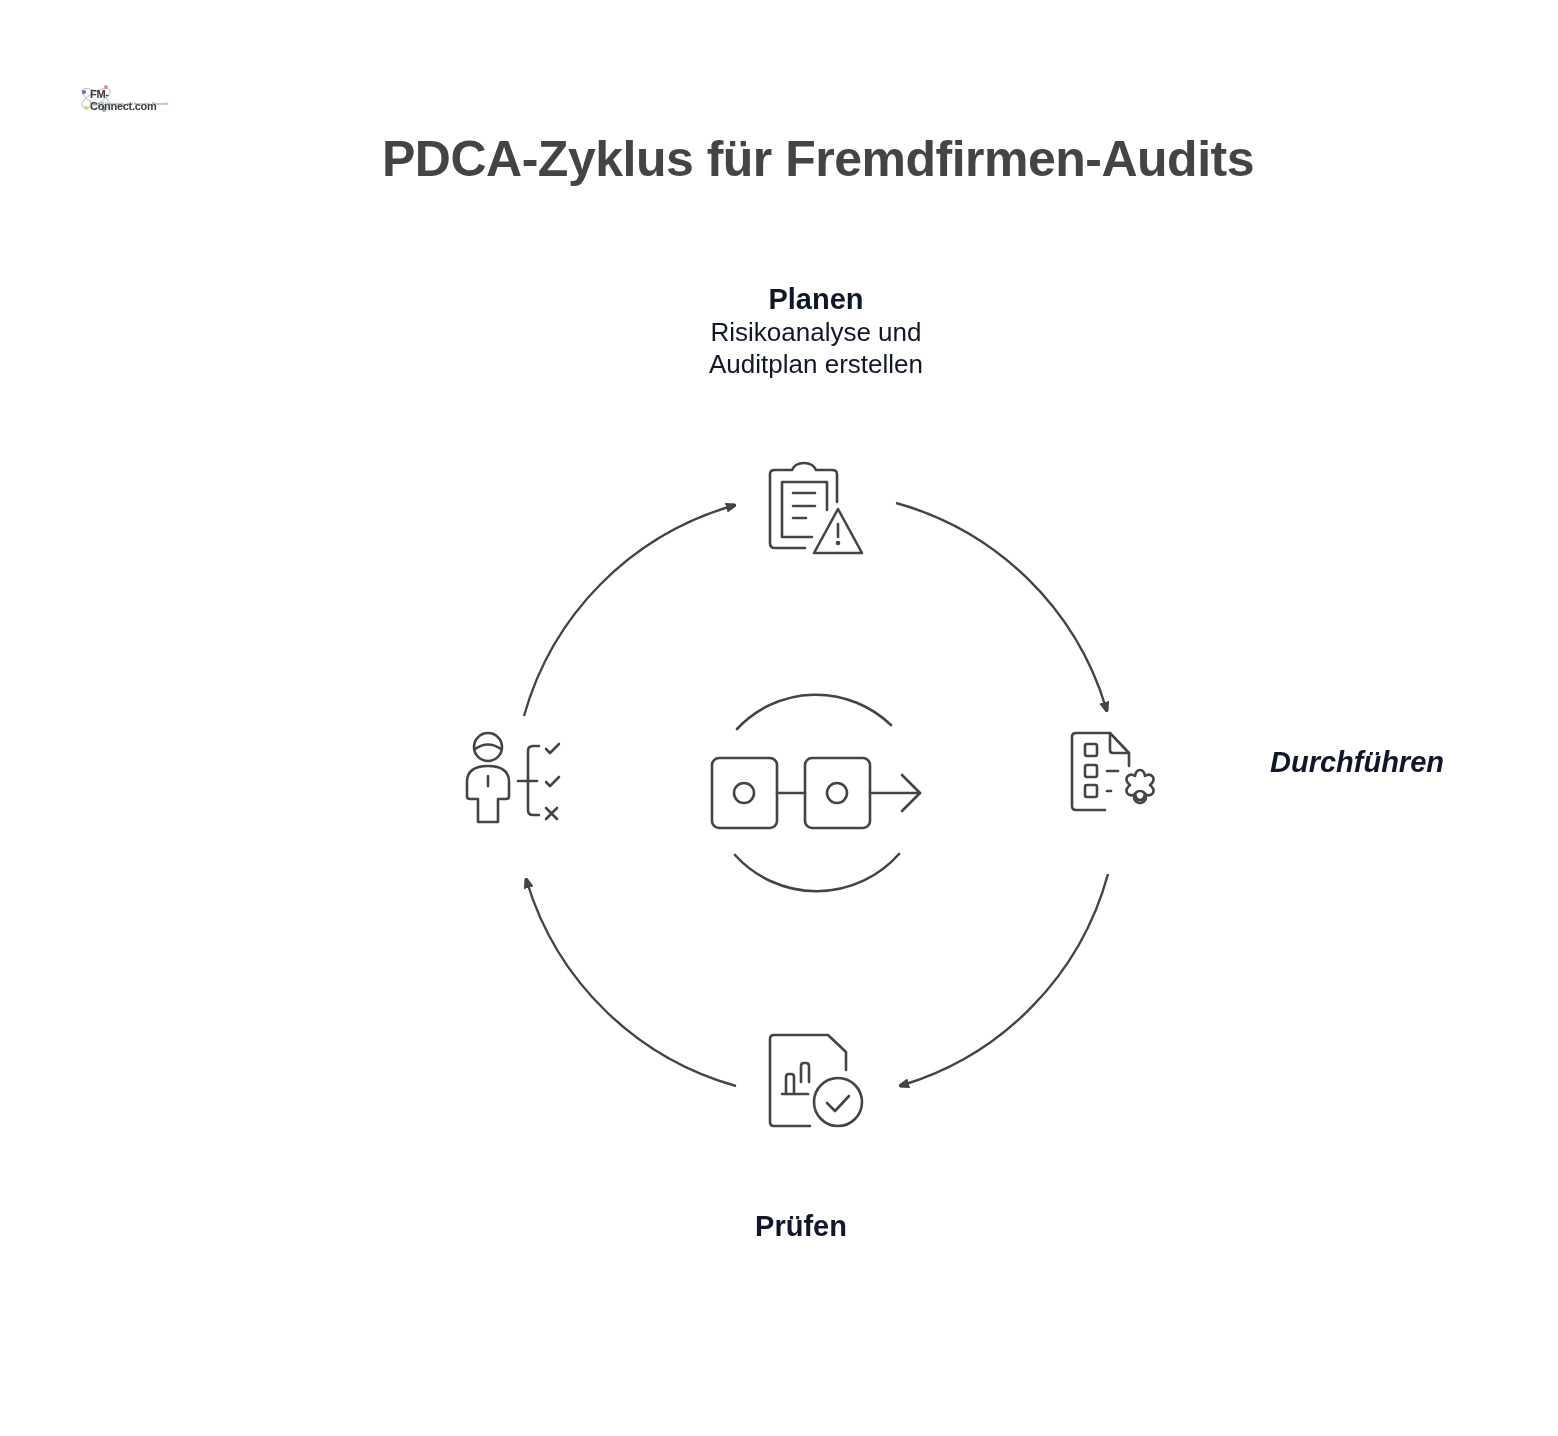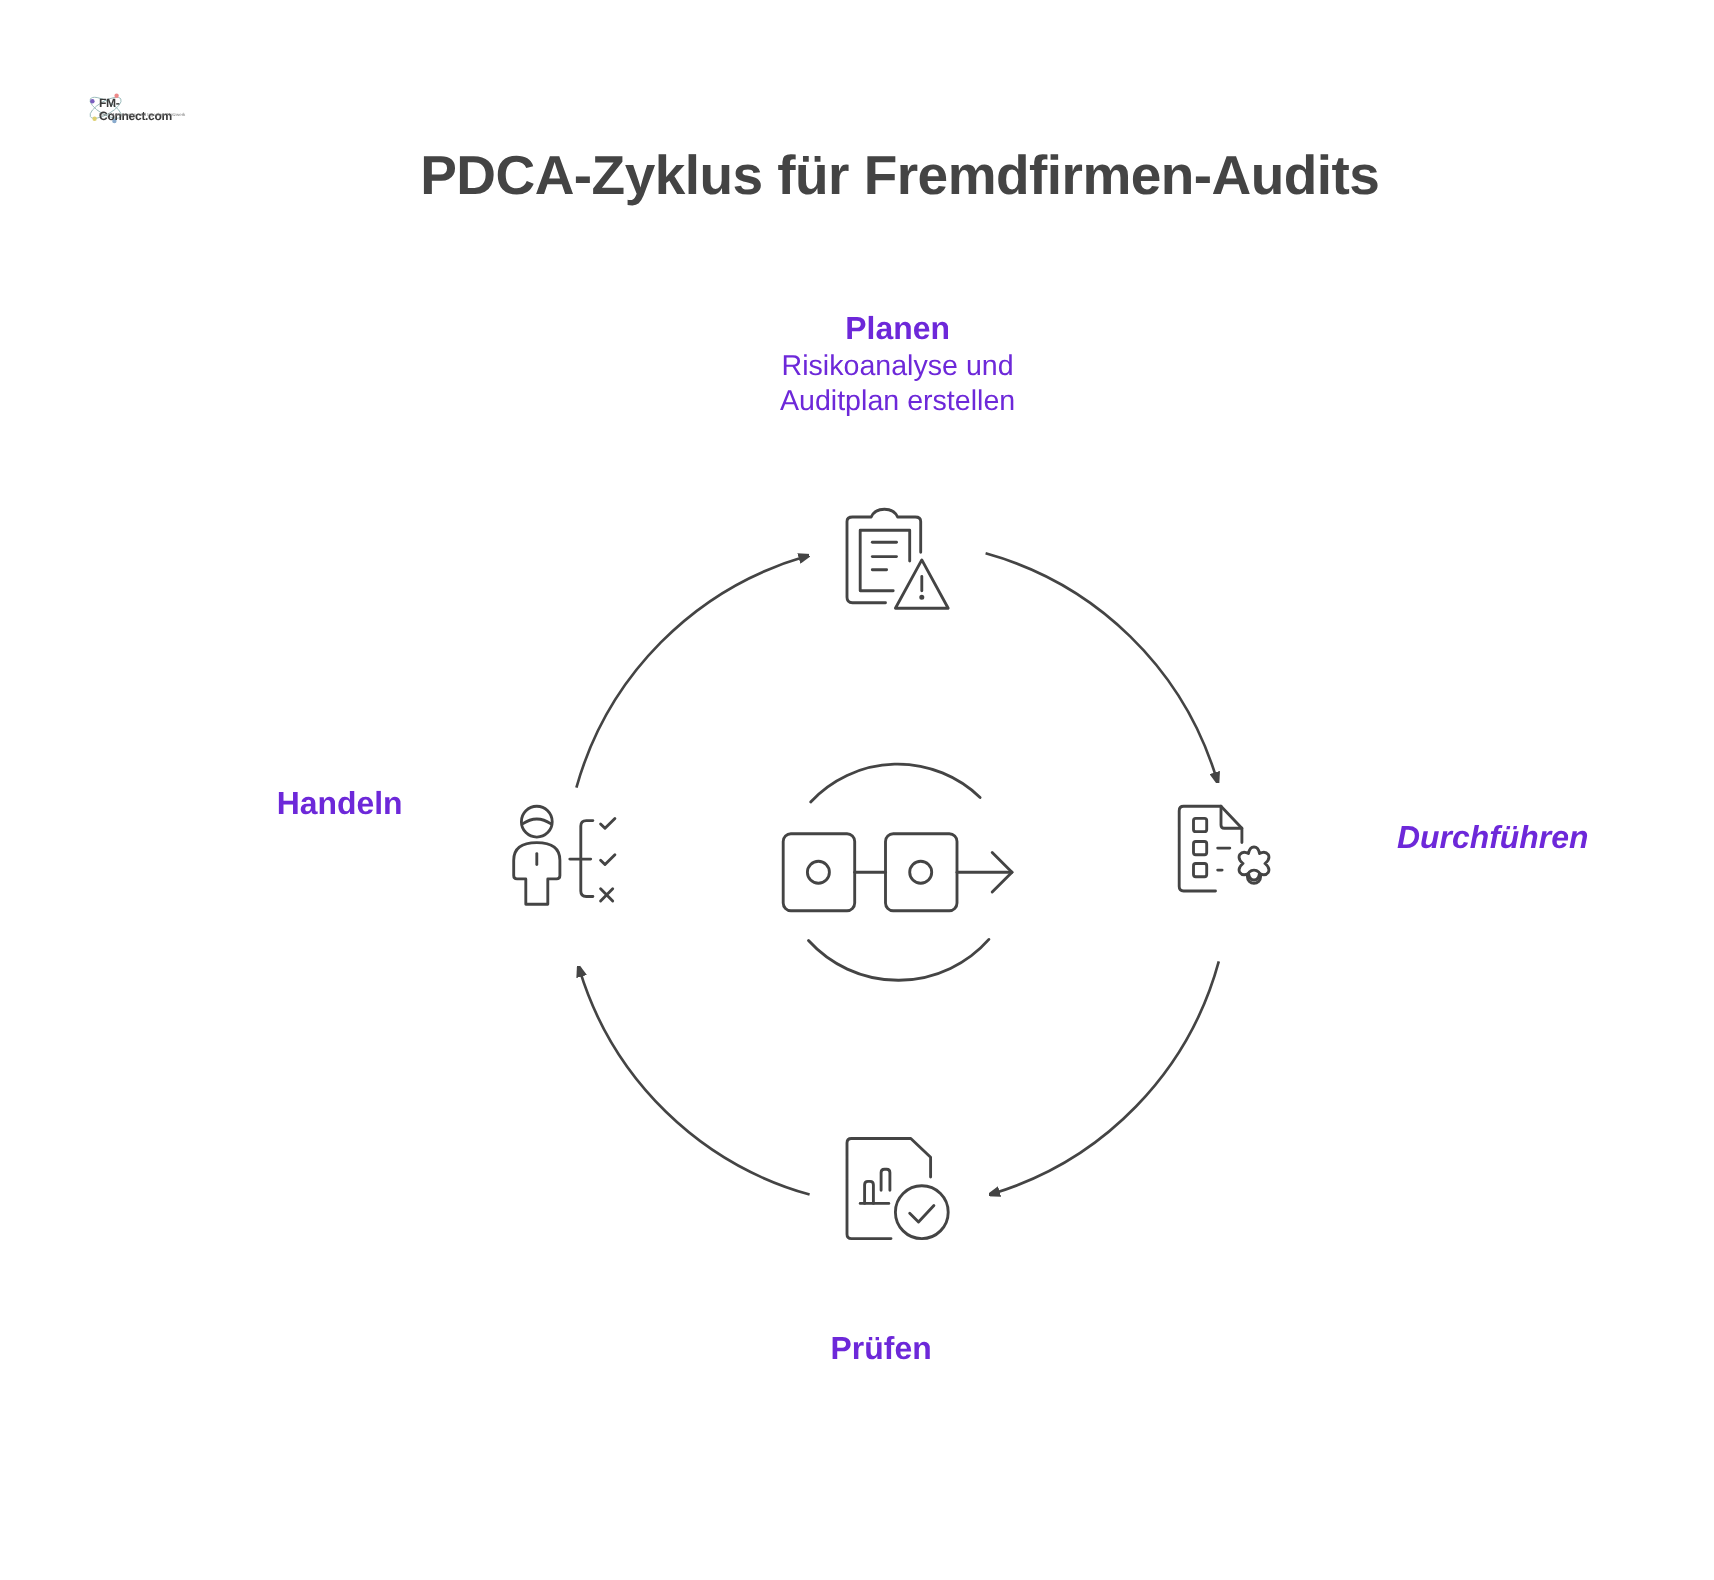--- a/index.html
+++ b/index.html
@@ -4,21 +4,21 @@
 <style>
   html, body { margin:0; padding:0; background:#ffffff; }
   body { width:1558px; height:1436px; position:relative; overflow:hidden;
          font-family:"Liberation Sans", "DejaVu Sans", sans-serif; color:#444444; }
   .logo { position:absolute; left:78px; top:78px; width:80px; height:40px; }
   .logo-text { position:absolute; left:12px; top:10px; font-size:11px; font-weight:bold; color:#3a3a3a; letter-spacing:-0.3px; }
   .logo-sub { position:absolute; left:12px; top:23px; font-size:4px; color:#777; white-space:nowrap; }
   .title { position:absolute; left:0; width:1636px; top:130px; text-align:center;
            font-size:50px; font-weight:bold; color:#444444; letter-spacing:-0.5px; }
   .stage { position:absolute; left:0; top:0; width:1558px; height:1436px; }
-  .label { position:absolute; font-size:26px; line-height:32px; color:#6d28d9; }
+  .label { position:absolute; font-size:26px; line-height:32px; color:#0f172a; }
   .label .head { font-weight:bold; font-size:29px; line-height:34px; display:block; }
   .label .desc { display:block; white-space:pre-line;text-align:center; }
   .lbl-plan { left:616px; width:400px; top:282px; text-align:center; }
   .lbl-do { left:1270px; width:280px; top:745px; text-align:left;font-style:italic; }
   .lbl-check { left:601px; width:400px; top:1209px; text-align:center; }
   .lbl-act { left:40px; width:326px; top:714px; text-align:right; }
   .lbl-act .desc { text-align:right; }
   svg .ic { fill:none; stroke:#444; stroke-width:2.6; stroke-linecap:round; stroke-linejoin:round; }
 </style>
 </head>
@@ -114,14 +114,13 @@
   <span class="desc">Risikoanalyse und
 Auditplan erstellen</span>
 </div>
 <div class="label lbl-do">
   <span class="head">Durchführen</span>
 </div>
 <div class="label lbl-check">
   <span class="head">Prüfen</span>
 </div>
 <div class="label lbl-act">
-  <span class="head">Handeln</span>
 </div>
 
 </body></html>

